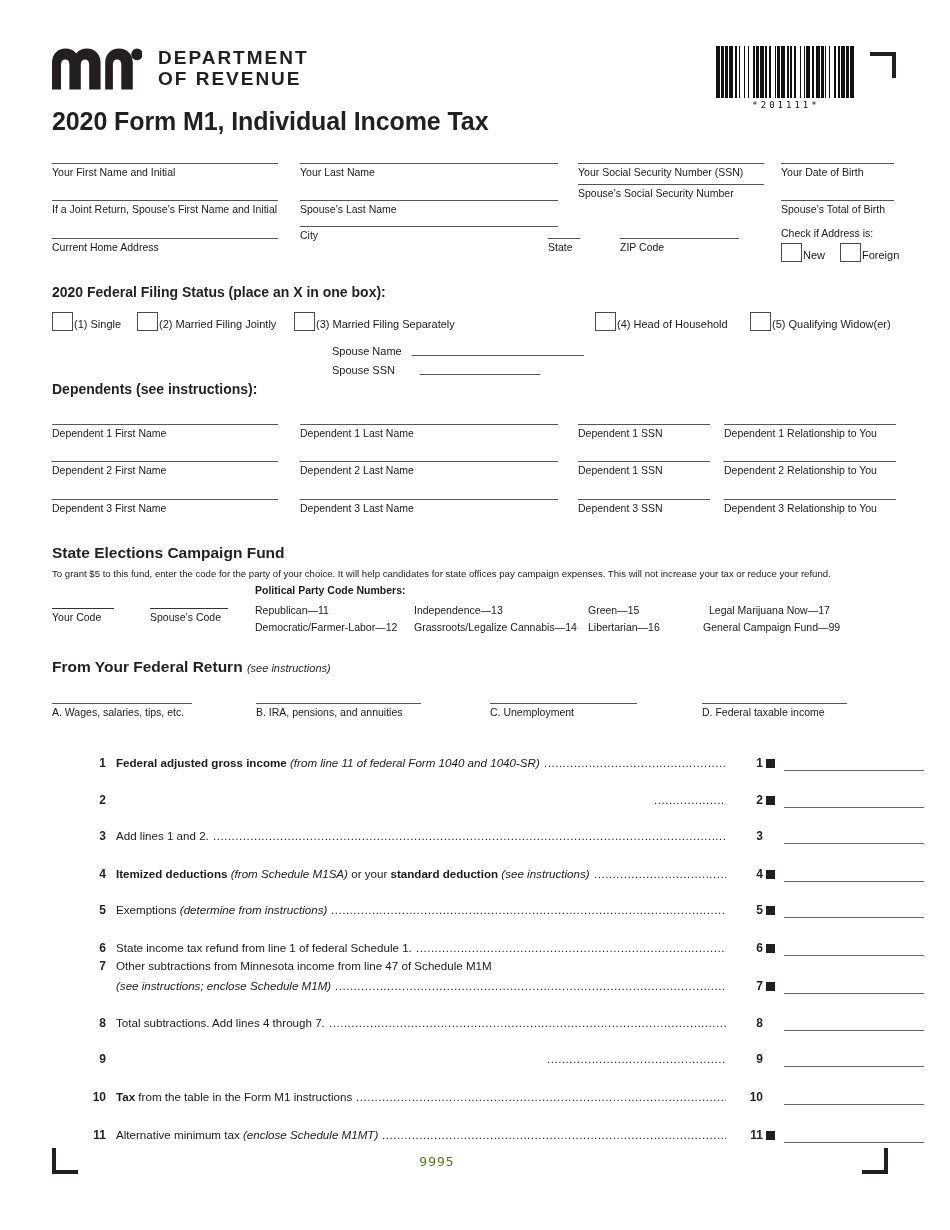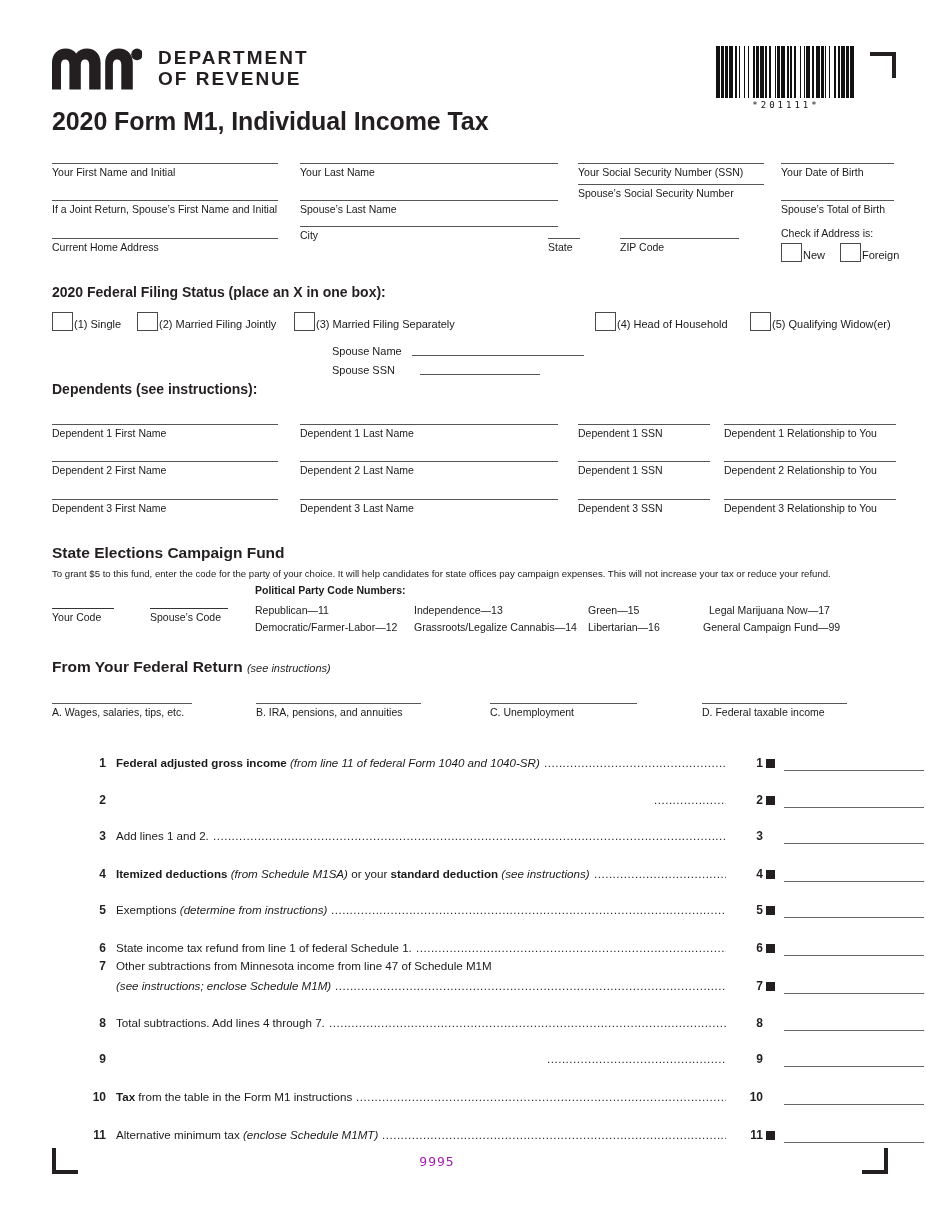--- a/index.html
+++ b/index.html
@@ -39,21 +39,21 @@
   }
   .corner { position:absolute; border-color:#231f20; }
   .corner-tr { left:870px; top:52px; width:26px; height:26px;
                border-top:4px solid #231f20; border-right:4px solid #231f20; }
   .corner-bl { left:52px; top:1148px; width:26px; height:26px;
                border-bottom:4px solid #231f20; border-left:4px solid #231f20; }
   .corner-br { left:862px; top:1148px; width:26px; height:26px;
                border-bottom:4px solid #231f20; border-right:4px solid #231f20; }
   .footer-num {
     position:absolute; left:0; top:1154px; width:874px; text-align:center;
-    font-family:"DejaVu Sans Mono", monospace; font-size:13px; color:#a21caf;
+    font-family:"DejaVu Sans Mono", monospace; font-size:13px; color:#4d7c0f;
     letter-spacing:1px;
   }
 
   
   .fld { position:absolute; }
   .fld .rule { border-top:1.3px solid #555; width:100%; }
   .fld .lbl { font-size:10.5px; color:#1a1a1a; padding-top:2px; white-space:nowrap; }
 
   
   .sec-h {

